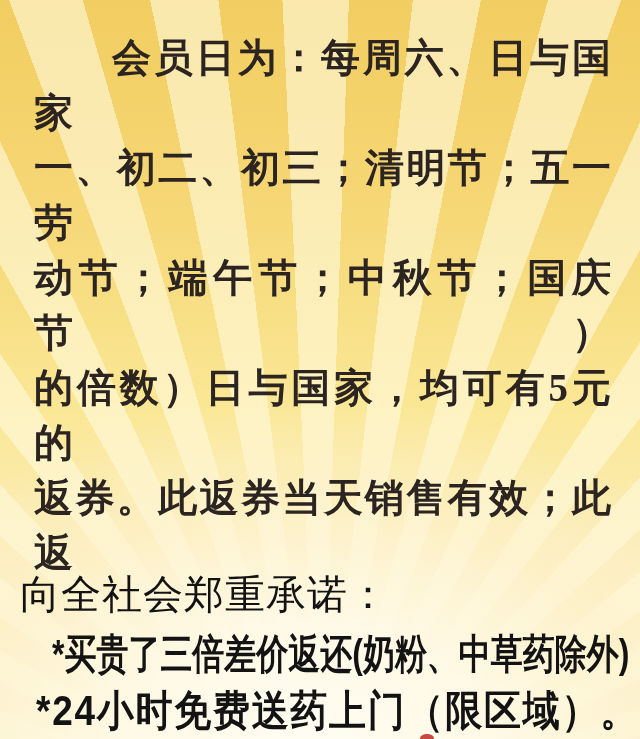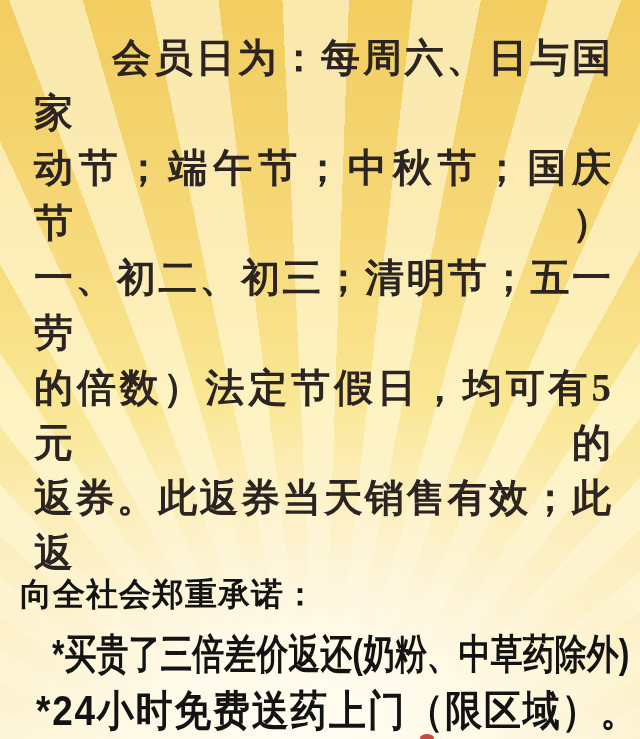--- a/index.html
+++ b/index.html
@@ -46,22 +46,22 @@
     letter-spacing: 1px;
   }
   .notice-line.indent {
     text-indent: 78px;
   }
   .promise-heading {
     position: absolute;
     top: 572px;
     left: 20px;
     font-family: "Liberation Sans", sans-serif;
-    font-weight: 700;
-    font-size: 32px;
+    font-weight: 400;
+    font-size: 40px;
     line-height: 44px;
     color: #131313;
     letter-spacing: 1px;
     white-space: nowrap;
   }
   .promise-item {
     position: absolute;
     font-family: "Liberation Sans", sans-serif;
     font-weight: 900;
     color: #131313;
@@ -94,23 +94,23 @@
     opacity: 0.9;
   }
 </style>
 </head>
 <body>
 
 <div class="poster">
 
   <div class="body-text">
     <div class="notice-line indent">会员日为：每周六、日与国家</div>
+    <div class="notice-line">一、初二、初三；清明节；五一劳</div>
     <div class="notice-line">动节；端午节；中秋节；国庆节）</div>
-    <div class="notice-line">一、初二、初三；清明节；五一劳</div>
-    <div class="notice-line">的倍数）法定节假日，均可有5元的</div>
+    <div class="notice-line">的倍数）日与国家，均可有5元的</div>
     <div class="notice-line">返券。此返券当天销售有效；此返</div>
 
   </div>
 
   <div class="promise-heading">向全社会郑重承诺：</div>
 
   <div class="promise-item item-0">*买贵了三倍差价返还(奶粉、中草药除外)；</div>
   <div class="promise-item item-1">*24小时免费送药上门（限区域）。</div>
 
   <div class="red-mark"></div>

